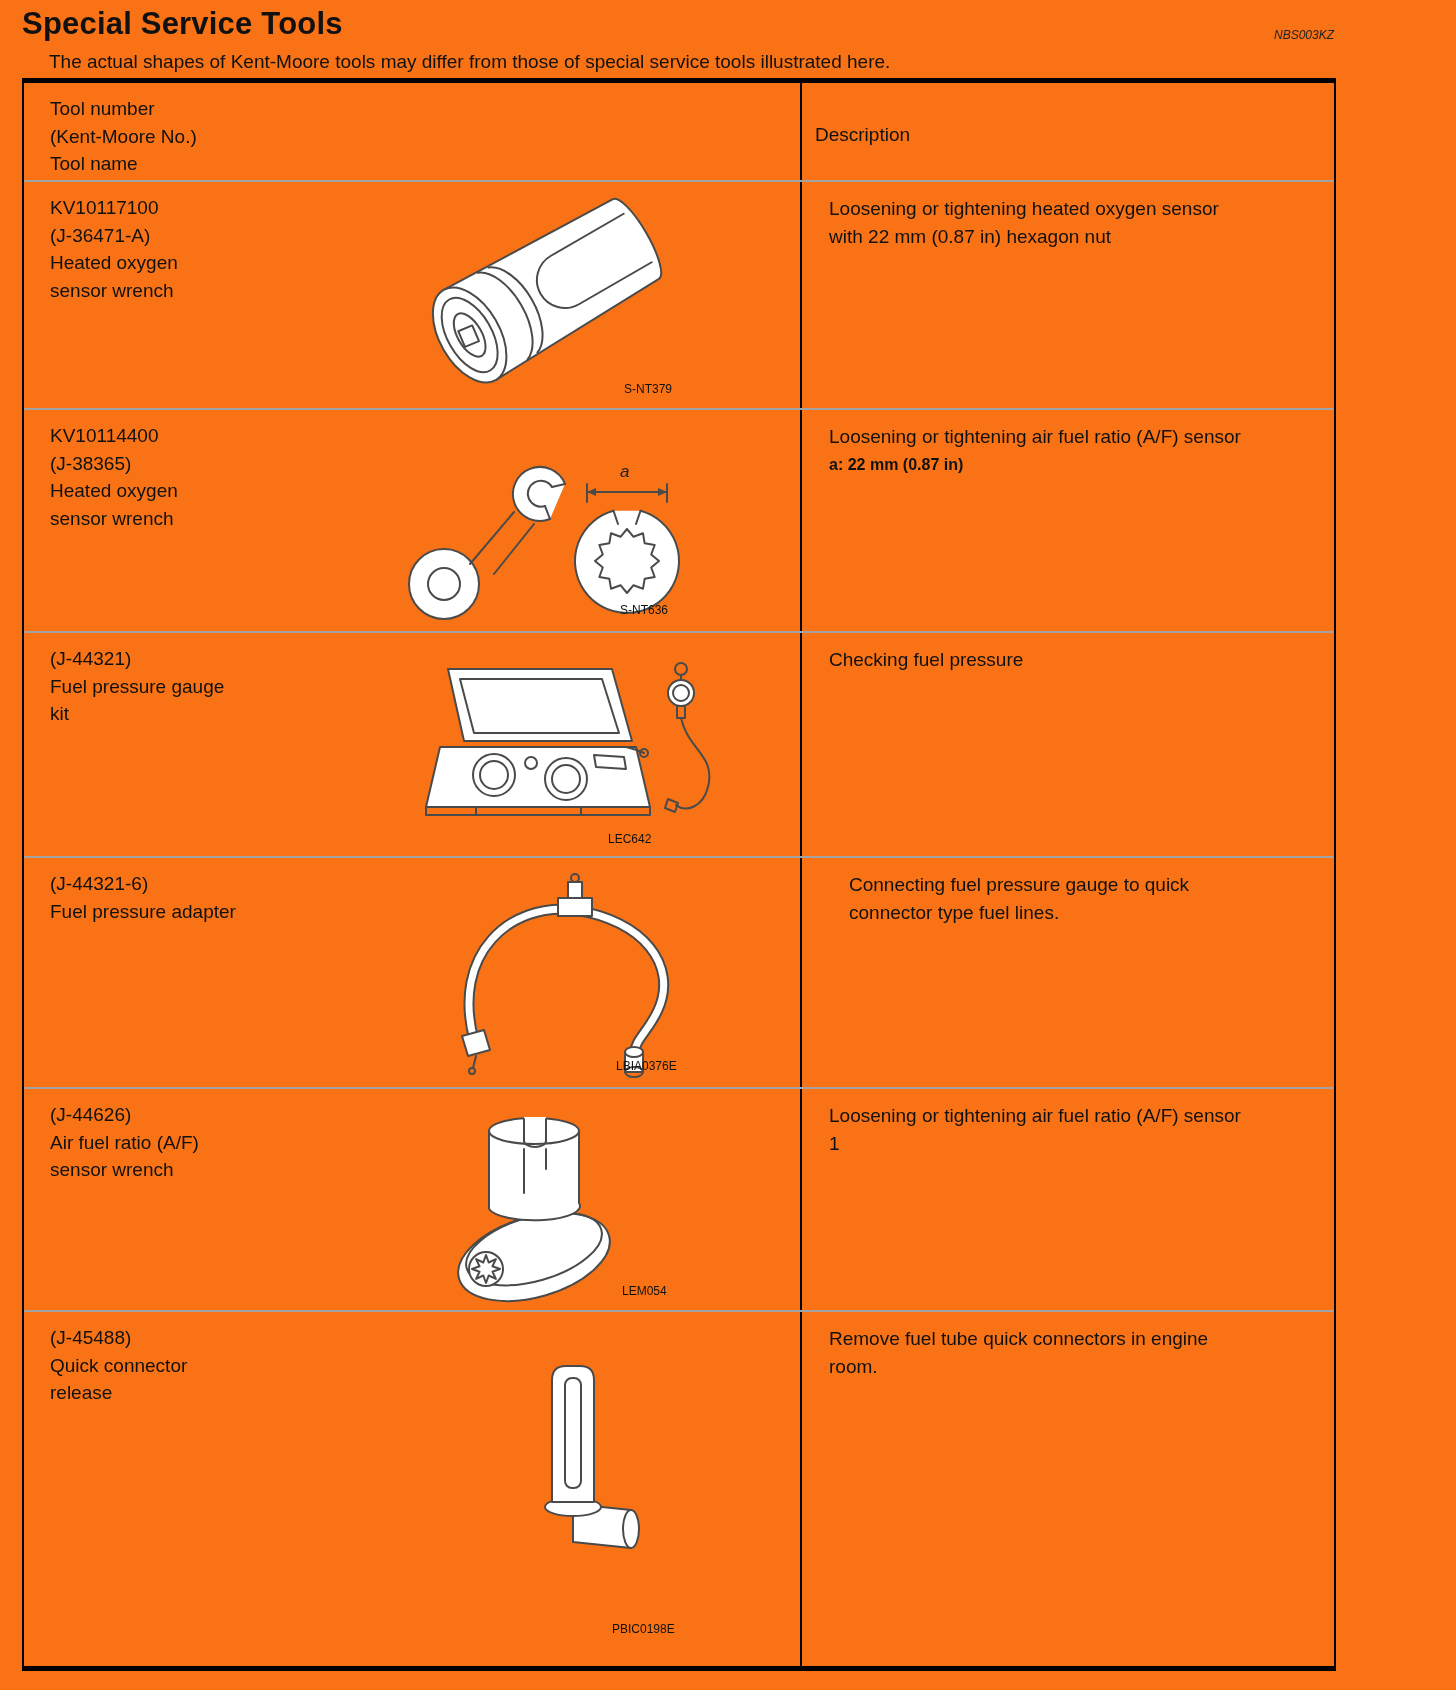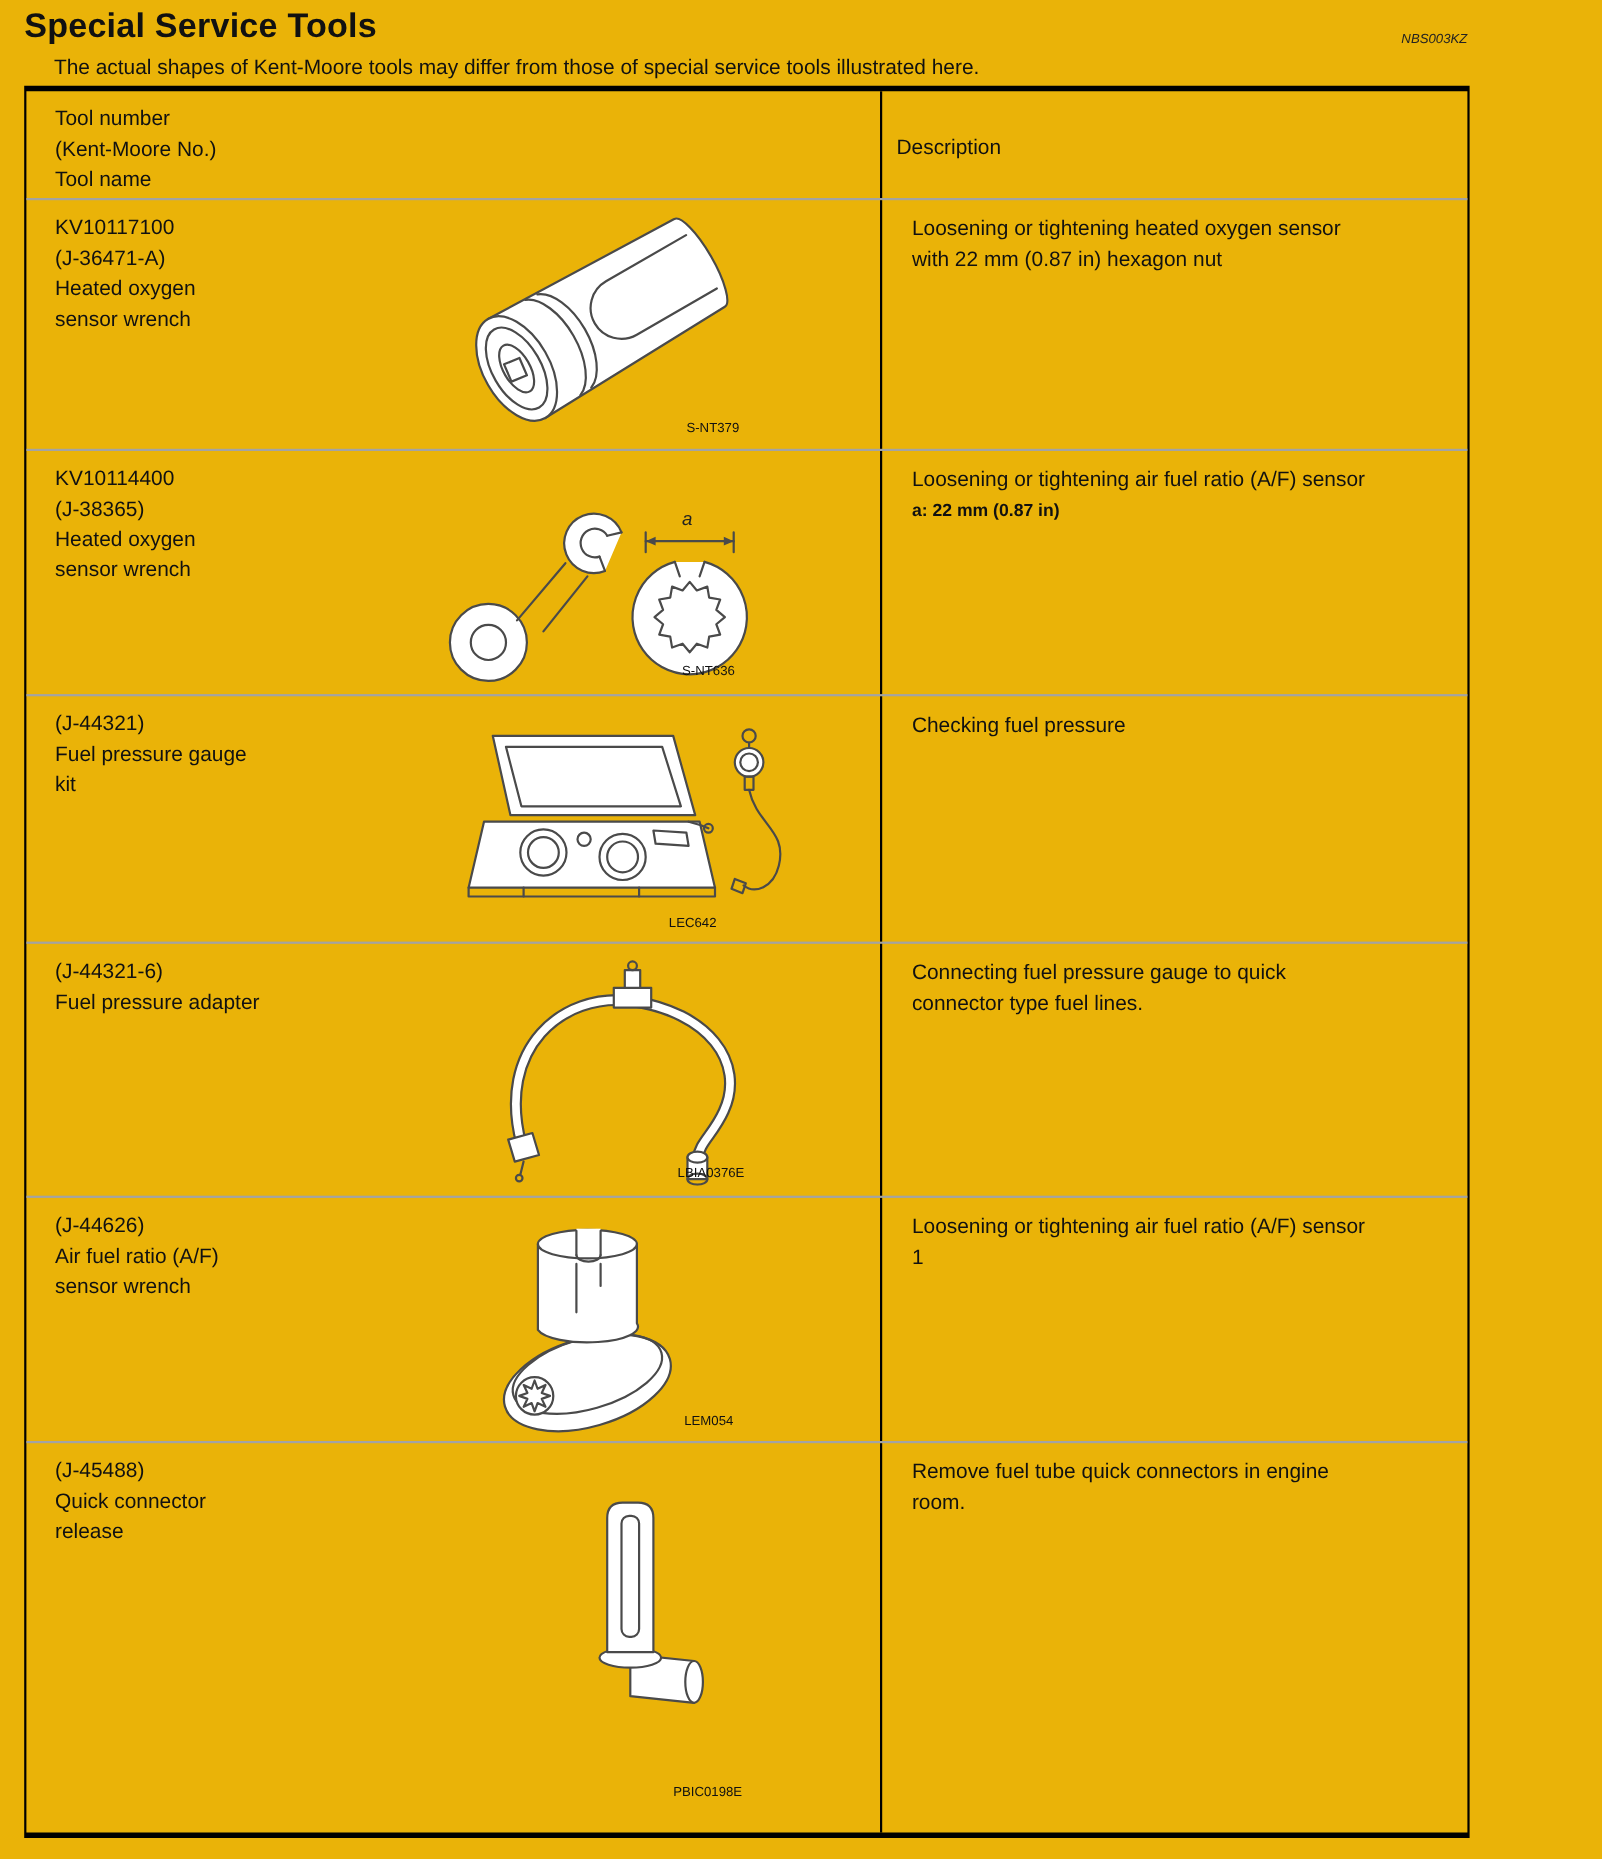--- a/index.html
+++ b/index.html
@@ -1,33 +1,33 @@
 <!DOCTYPE html>
 <html><head>
 <meta charset="utf-8">
 <style>
   * { box-sizing: border-box; }
   html, body { margin: 0; padding: 0; background: #fff; }
   body { font-family: "Liberation Sans", "DejaVu Sans", sans-serif; color: #111; }
-  .page { width: 1456px; height: 1690px; position: relative; background: #eab308; overflow: hidden; }
+  .page { width: 1456px; height: 1690px; position: relative; background: #f97316; overflow: hidden; }
   .content { position: absolute; left: 22px; top: 0; width: 1314px; }
   .masthead { position: relative; padding-top: 6px; height: 72px; }
   .title { font-size: 31px; font-weight: bold; letter-spacing: .2px; margin: 0; line-height: 36px; }
   .doc-code { position: absolute; right: 2px; top: 28px; font-size: 12px; font-style: italic; color: #222; }
   .subtitle { font-size: 19px; margin-top: 5px; }
   .sst-table { border-top: 5px solid #000; border-bottom: 5px solid #000; border-left: 2px solid #000; border-right: 2px solid #000; }
   .row { display: flex; border-bottom: 2px solid #a3a3a3; position: relative; }
   .row:last-child { border-bottom: none; }
   .cell-left { width: 778px; border-right: 2px solid #000; position: relative; }
   .cell-right { flex: 1; padding: 13px 18px 0 27px; }
   .rh { min-height: 99px; }
   .r0 { min-height: 228px; }
   .r1 { min-height: 223px; }
   .r2 { min-height: 225px; }
-  .r3 { min-height: 231px; }
+  .r3 { min-height: 231px; gap: 20px; }
   .r4 { min-height: 223px; }
   .r5 { min-height: 354px; }
   .rh .cell-right { padding-top: 38px; padding-left: 13px; }
   .tool-text { padding: 12px 0 0 26px; font-size: 19px; line-height: 27.5px; }
   .desc-line { font-size: 19px; line-height: 27.5px; }
   .desc-bold { font-size: 16px; line-height: 27.5px; font-weight: bold; }
   .fig-label { position: absolute; font-size: 12px; color: #111; }
   .figure { position: absolute; }
   .figure svg { display: block; }
   .dim-a { position: absolute; font-size: 17px; font-style: italic; color: #222; }

